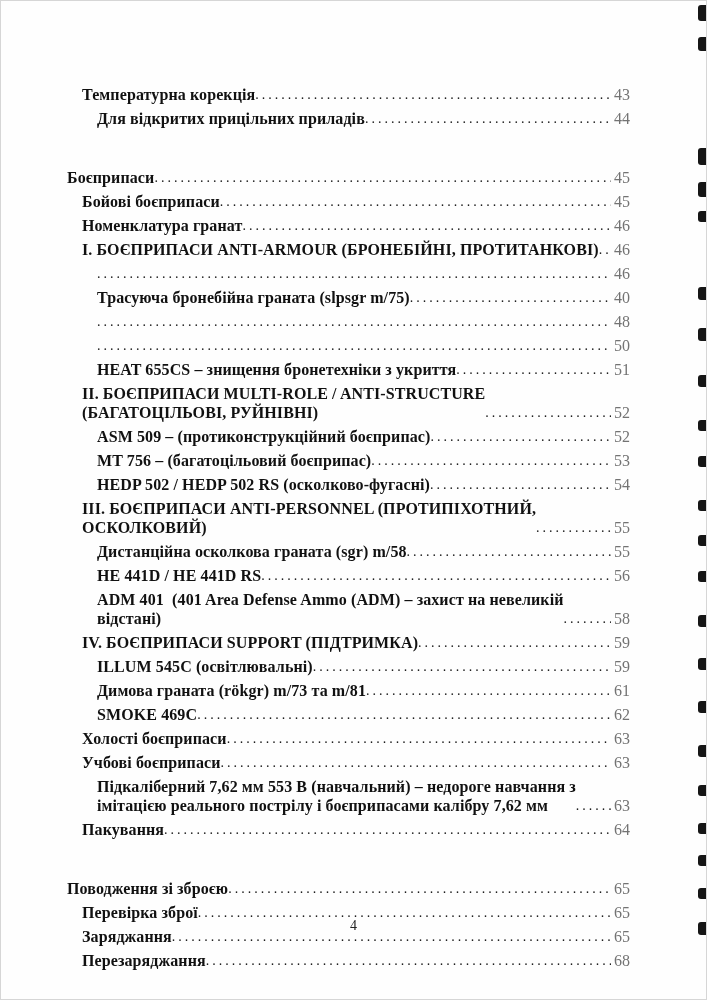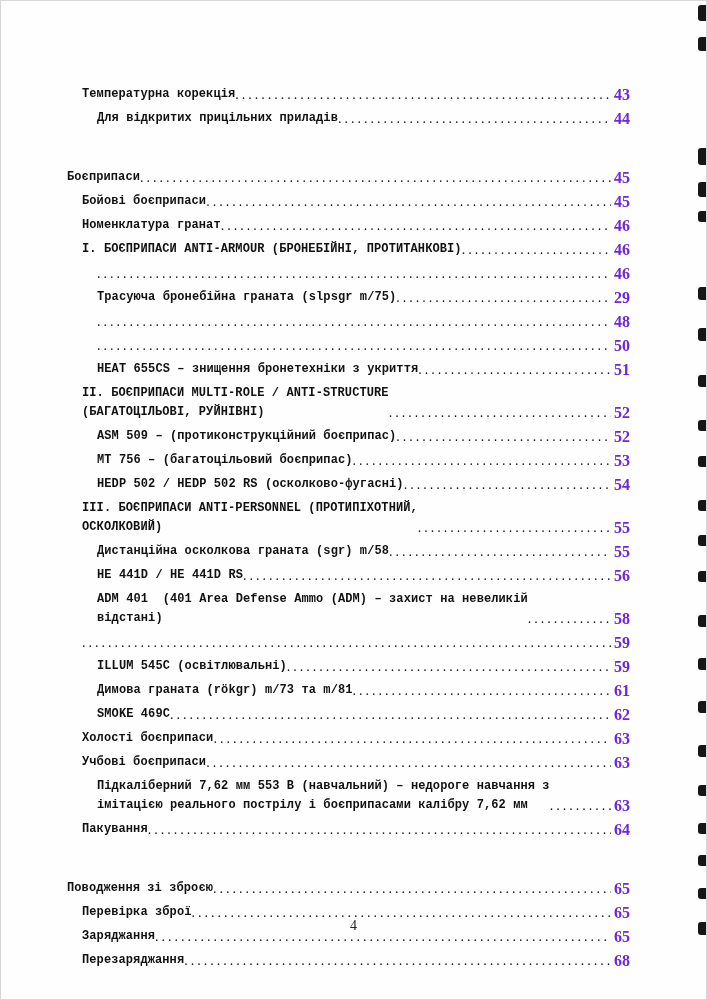--- a/index.html
+++ b/index.html
@@ -27,46 +27,45 @@
   .entry {
     display: flex;
     align-items: flex-end;
     margin-bottom: 5px;
   }
   .entry.level-0 { padding-left: 0; margin-top: 40px; }
   .entry.level-1 { padding-left: 15px; }
   .entry.level-2 { padding-left: 30px; justify-content: center; }
   .label {
     flex: 0 1 auto;
-    font-size: 12px;
+    font-size: 16px;
     line-height: 19px;
     font-weight: bold;
     white-space: pre-wrap;
     letter-spacing: 0.1px;
-    font-family: Liberation Mono, monospace;
   }
   .leader {
     flex: 1 0 6px;
     overflow: hidden;
     white-space: nowrap;
     font-size: 14px;
     line-height: 19px;
     letter-spacing: 3px;
     color: #1c1c1c;
     min-width: 6px;
   }
   .pnum {
     flex: 0 0 26px;
     box-sizing: border-box;
     padding-left: 3px;
     font-size: 16px;
     line-height: 19px;
-    font-weight: bold;
+    font-weight: normal;
     text-align: left;
-    color: #6d28d9;
+    color: #737373;
   }
   .footer-num {
     position: absolute;
     top: 917px;
     left: 0;
     width: 100%;
     text-align: center;
     font-size: 14px;
     line-height: 16px;
     color: #222222;
@@ -114,21 +113,21 @@
     <span class="leader">................................................................................................................................................................</span>
     <span class="pnum">46</span>
   </div>
       <div class="entry level-2">
     <span class="leader">................................................................................................................................................................</span>
     <span class="pnum">46</span>
   </div>
       <div class="entry level-2">
     <span class="label">Трасуюча бронебійна граната (slpsgr m/75)</span>
     <span class="leader">................................................................................................................................................................</span>
-    <span class="pnum">29</span>
+    <span class="pnum">40</span>
   </div>
       <div class="entry level-2">
     <span class="leader">................................................................................................................................................................</span>
     <span class="pnum">48</span>
   </div>
       <div class="entry level-2">
     <span class="leader">................................................................................................................................................................</span>
     <span class="pnum">50</span>
   </div>
       <div class="entry level-2">
@@ -173,20 +172,21 @@
     <span class="leader">................................................................................................................................................................</span>
     <span class="pnum">56</span>
   </div>
       <div class="entry level-2">
     <span class="label">ADM 401  (401 Area Defense Ammo (ADM) – захист на невеликій
 відстані)</span>
     <span class="leader">................................................................................................................................................................</span>
     <span class="pnum">58</span>
   </div>
       <div class="entry level-1">
+    <span class="label">IV. БОЄПРИПАСИ SUPPORT (ПІДТРИМКА)</span>
     <span class="leader">................................................................................................................................................................</span>
     <span class="pnum">59</span>
   </div>
       <div class="entry level-2">
     <span class="label">ILLUM 545C (освітлювальні)</span>
     <span class="leader">................................................................................................................................................................</span>
     <span class="pnum">59</span>
   </div>
       <div class="entry level-2">
     <span class="label">Димова граната (rökgr) m/73 та m/81</span>

